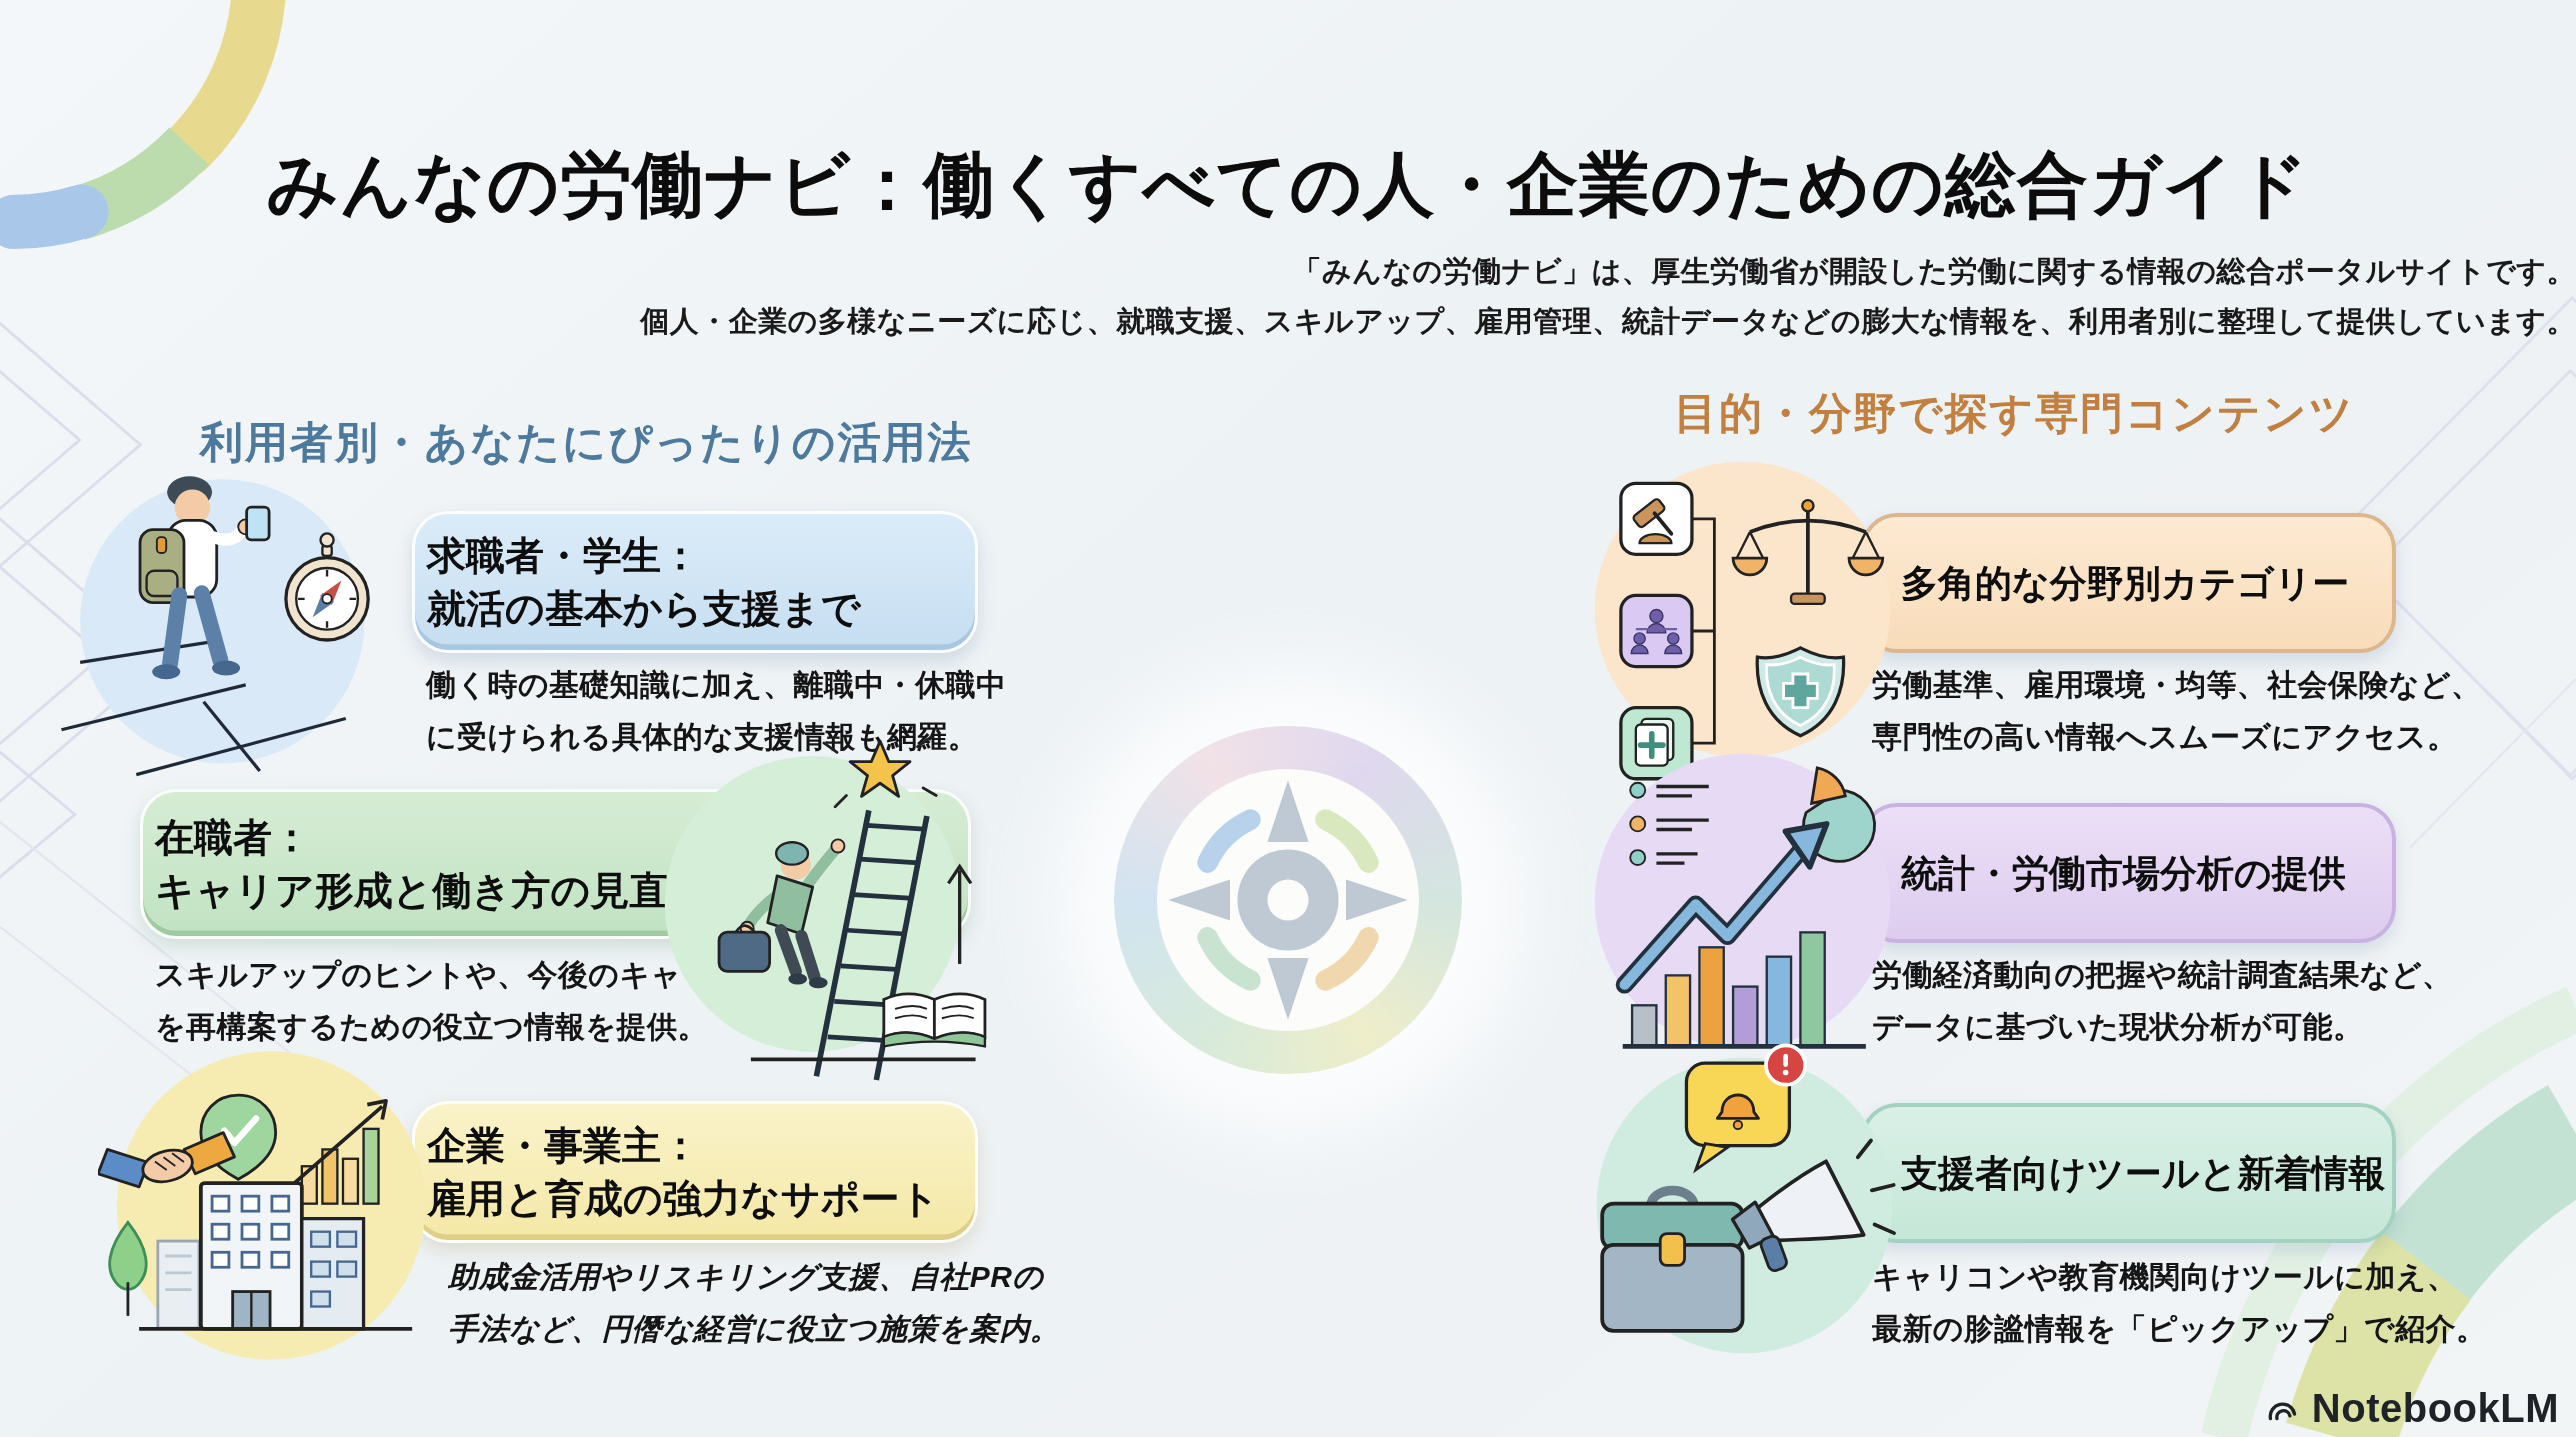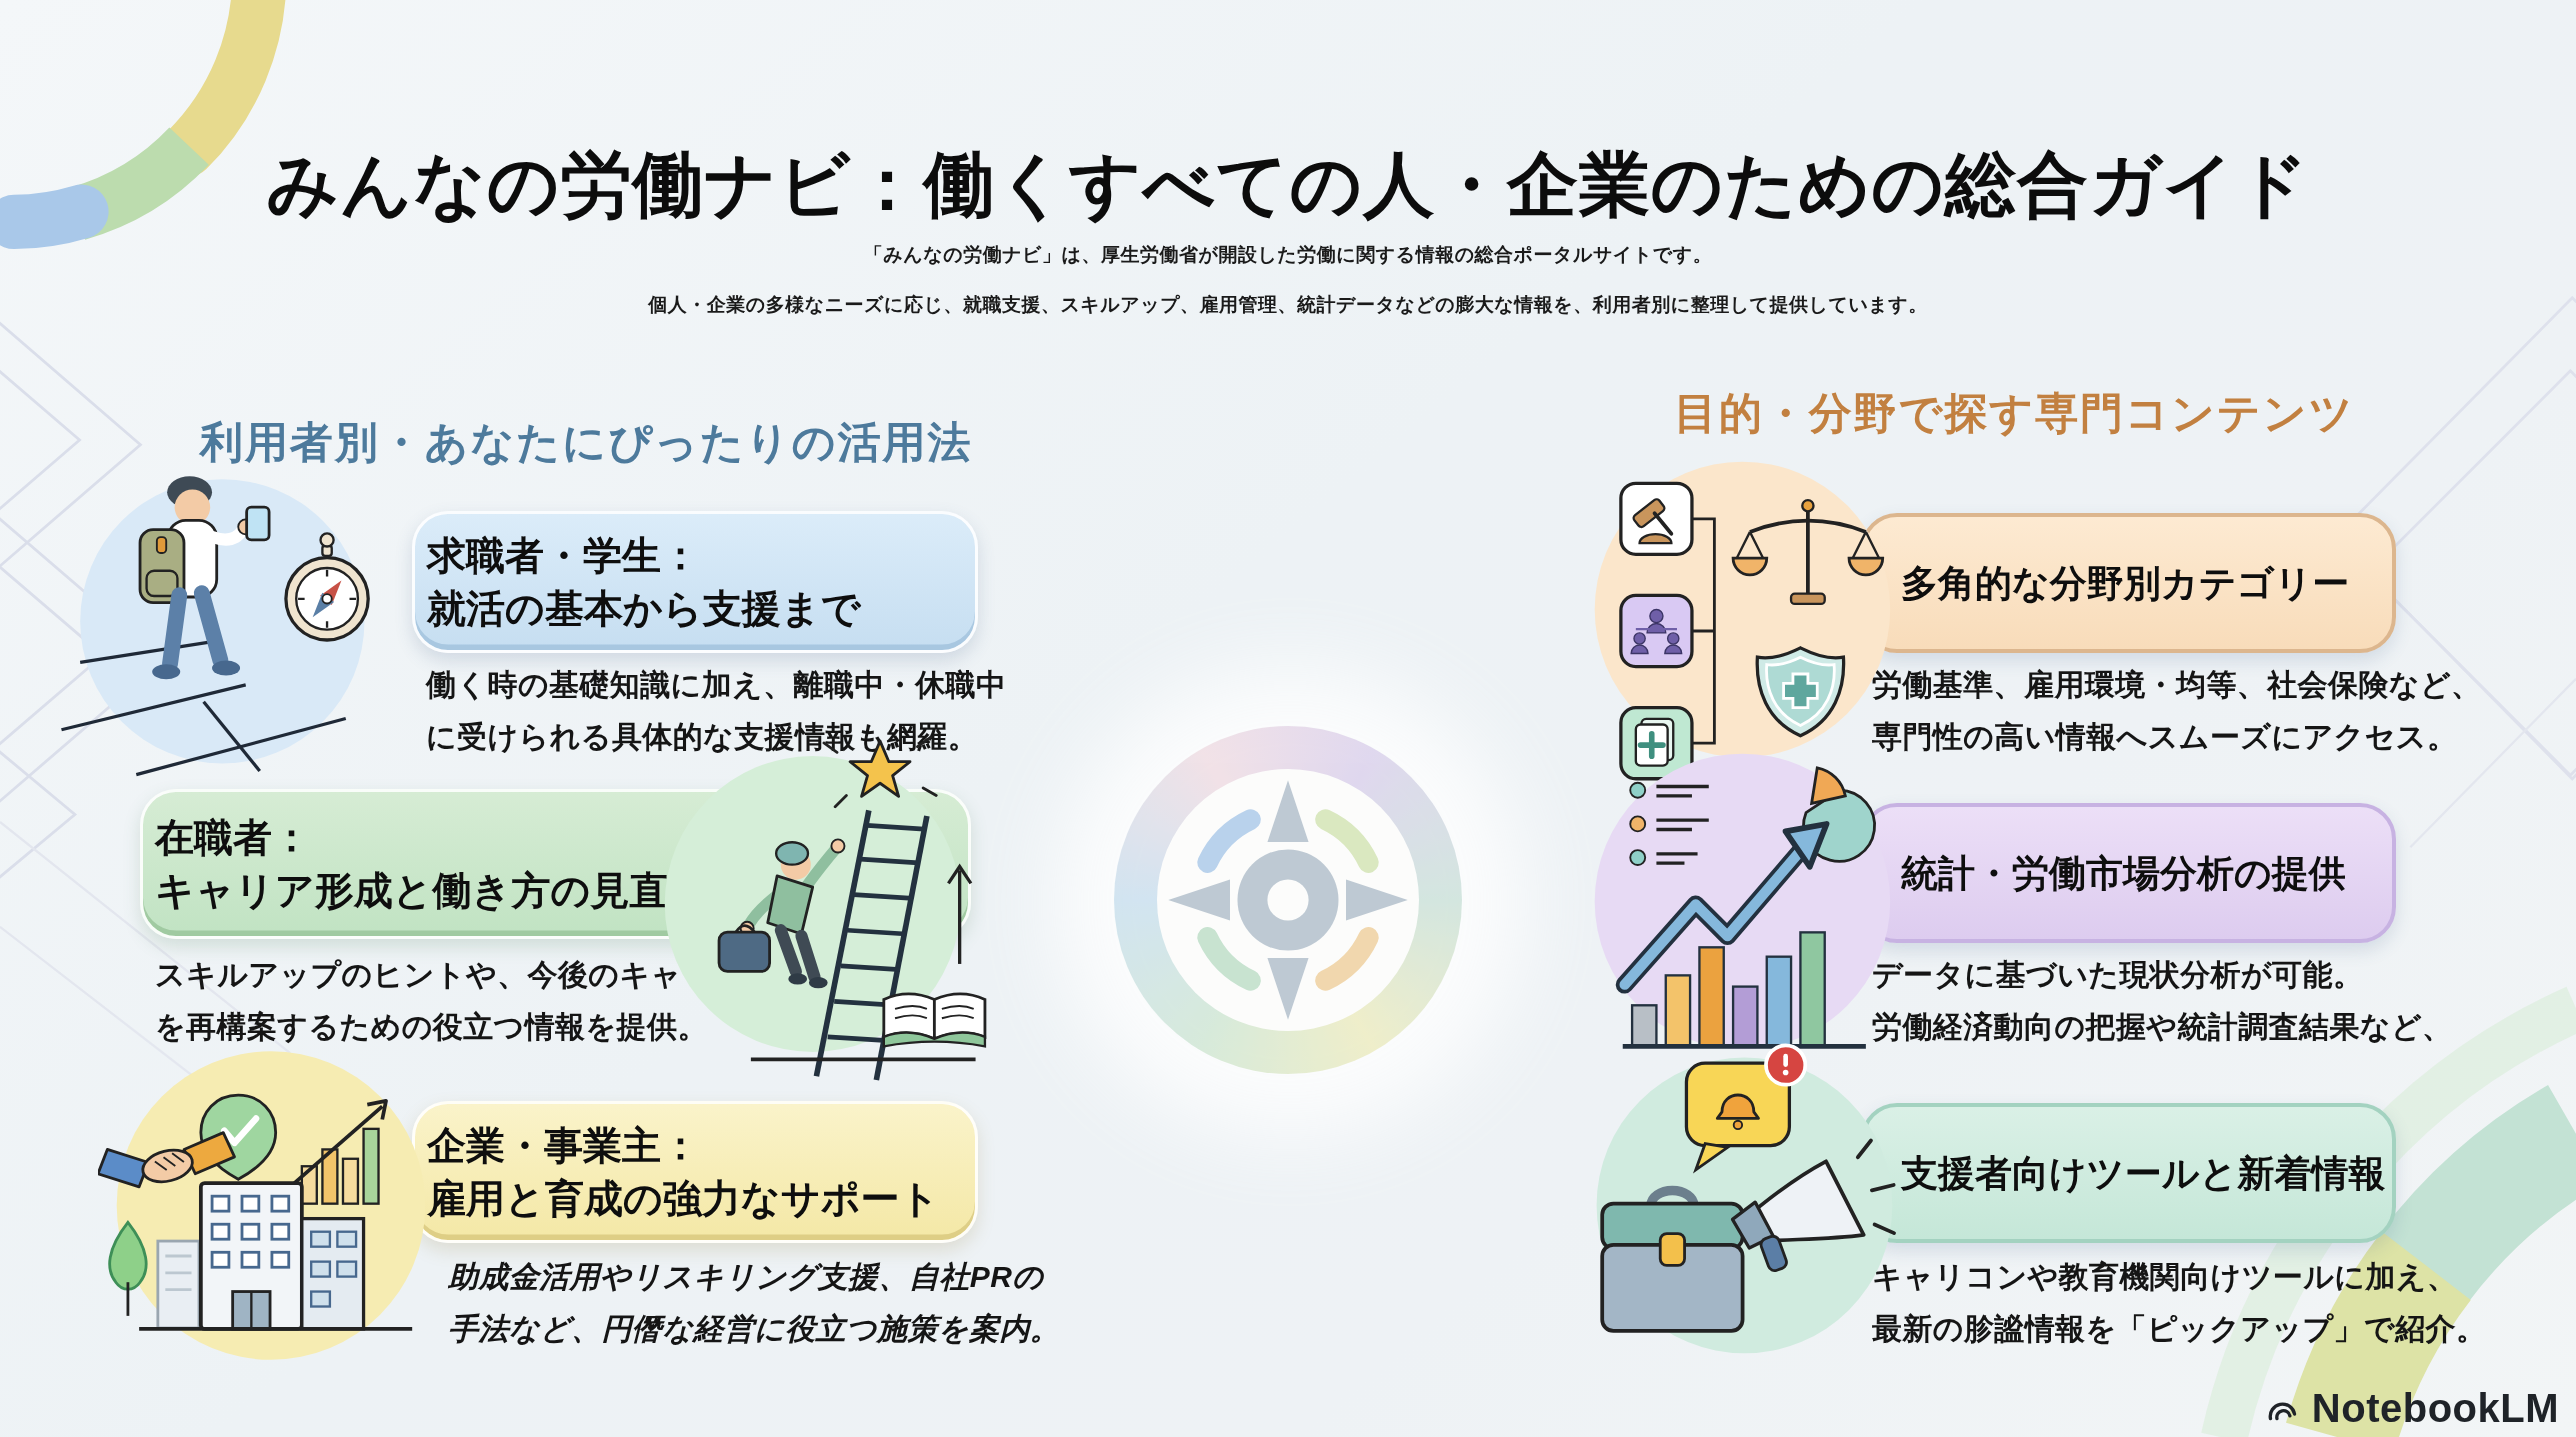--- a/index.html
+++ b/index.html
@@ -11,22 +11,22 @@
     font-family:"Liberation Sans","DejaVu Sans",sans-serif;
     color:#121212;
   }
   .deco{position:absolute;left:0;top:0;z-index:0;}
   
   .title{
     position:absolute;left:0;right:0;top:90px;text-align:center;z-index:4;
     font-size:71px;font-weight:900;letter-spacing:0.9px;color:#0c0c0c;white-space:nowrap;
   }
   .subtitle{
-    position:absolute;left:0;right:0;text-align:center;z-index:4;
-    font-size:19px;font-weight:700;color:#1a1a1a;white-space:nowrap;letter-spacing:0.5px;
+    position:absolute;left:0;right:0;text-align:right;z-index:4;
+    font-size:29px;font-weight:700;color:#1a1a1a;white-space:nowrap;letter-spacing:0.5px;
   }
   .sub1{top:223px;} .sub2{top:273px;}
   .sec-head{position:absolute;z-index:4;font-size:43px;font-weight:900;letter-spacing:1.9px;white-space:nowrap;}
   .sec-head.left{left:200px;top:378px;color:#4d7a9c;}
   .sec-head.right{left:1674px;top:378px;color:#c28040;margin-top:7px;}
   
   .bubble{
     position:absolute;z-index:2;border-radius:36px;
     display:flex;flex-direction:column;justify-content:center;
     box-shadow:0 7.5px 17px rgba(70,100,140,.16);
@@ -338,22 +338,22 @@
       <path d="M0,-46 C20,-36 36,-34 46,-36 C48,-2 36,32 0,48 C-36,32 -48,-2 -46,-36 C-36,-34 -20,-36 0,-46 Z" fill="#cfeae6" stroke="#222222" stroke-width="3.5"></path>
       <path d="M0,-36 C16,-28 28,-27 36,-28 C38,-2 28,24 0,37 C-28,24 -38,-2 -36,-28 C-28,-27 -16,-28 0,-36 Z" fill="#aedad4" stroke="#ffffff" stroke-width="3"></path>
       <path d="M-8,-18 h16 v10 h10 v16 h-10 v10 h-16 v-10 h-10 v-16 h10 Z" fill="#5fa79e" stroke="#ffffff" stroke-width="3"></path>
     </g>
   </svg>
 
   <div class="bubble bubble-r b-purple">
     <div class="t">統計・労働市場分析の提供</div>
   </div>
   <div class="cardbody cb-r2">
+    <div>労働経済動向の把握や統計調査結果など、</div>
     <div>データに基づいた現状分析が可能。</div>
-    <div>労働経済動向の把握や統計調査結果など、</div>
   </div>
   <svg class="illus" style="left:1576px;top:736px" width="360" height="360" viewBox="0 0 385 385">
     <circle cx="178" cy="177" r="158" fill="#e7daf4"></circle>
     <g transform="translate(58,50)">
       <circle cx="8" cy="8" r="8" fill="#8fd0c8" stroke="#222222" stroke-width="2"></circle>
       <path d="M28,4 h56 M28,14 h38" stroke="#222222" stroke-width="3.5"></path>
       <circle cx="8" cy="44" r="8" fill="#f0b469" stroke="#222222" stroke-width="2"></circle>
       <path d="M28,40 h56 M28,50 h38" stroke="#222222" stroke-width="3.5"></path>
       <circle cx="8" cy="80" r="8" fill="#8fd0c8" stroke="#222222" stroke-width="2"></circle>
       <path d="M28,76 h44 M28,86 h30" stroke="#222222" stroke-width="3.5"></path>

